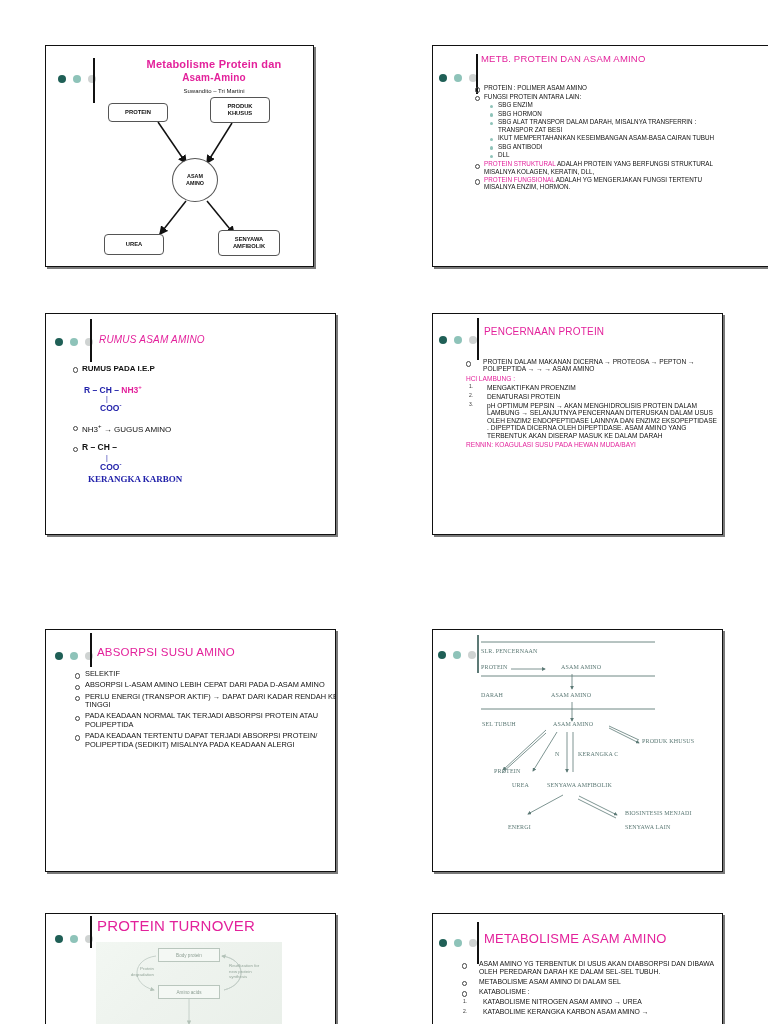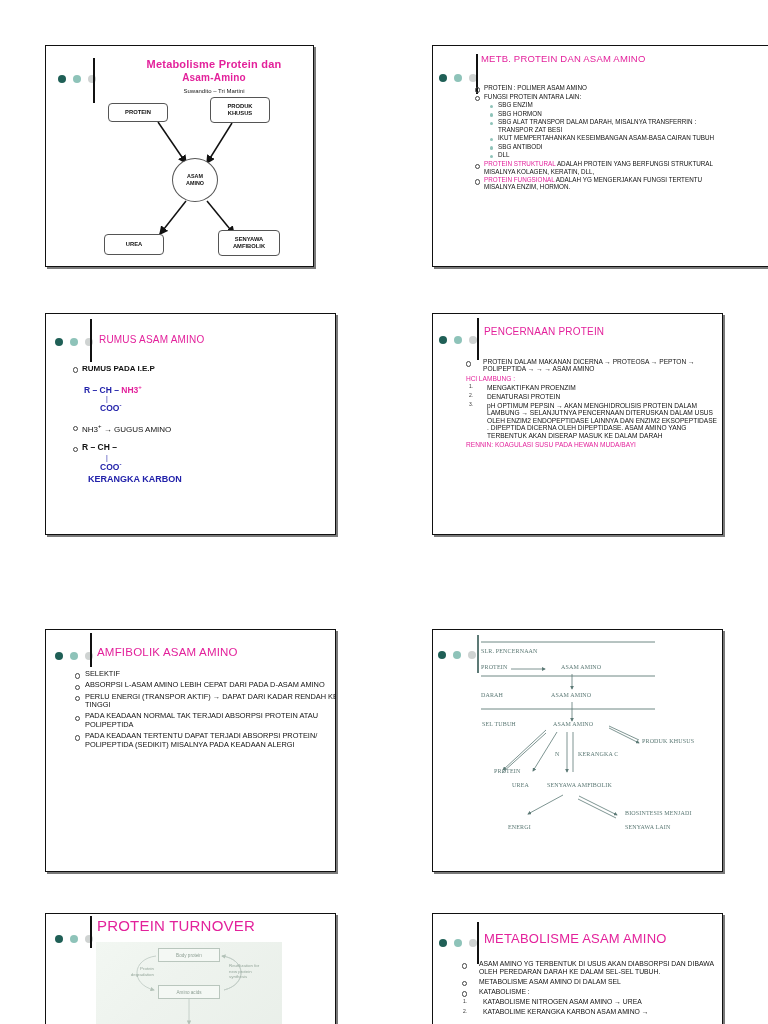--- a/index.html
+++ b/index.html
@@ -247,21 +247,21 @@
   </div>
 
   <div class="slide s3">
     <div class="dots" style="left:9px; top:24px;">
       <span class="dot d1"></span>
       <span class="dot d2"></span>
       <span class="dot d3"></span>
     </div>
     <div class="vrule" style="left:44px; top:5px; height:43px;"></div>
 
-    <div class="title" style="left:53px; top:20px; font-size:10px;">RUMUS ASAM AMINO</div>
+    <div class="title" style="left:53px; top:20px; font-size:10px;font-style:italic;">RUMUS ASAM AMINO</div>
 
     <div class="body" style="left:26px; top:50px; width:250px; font-size:7.5px;">
       <ul class="lv0">
         <li class="b0 bold" style="font-size:8px;">
           <span>RUMUS PADA I.E.P</span>
         </li>
       </ul>
 
       <div style="margin-top:11px; margin-left:12px;">
         <div style="font-size:8.5px; font-weight:700;">
@@ -281,21 +281,21 @@
 
       <ul class="lv0" style="margin-top:10px;">
         <li class="b0 blue bold" style="font-size:8.5px;">
           <span>R – CH –</span>
         </li>
       </ul>
       <div class="blue" style="margin-left:34px; font-size:7px; line-height:1;">|</div>
       <div class="blue bold" style="margin-left:28px; font-size:8.5px;">
         <span>COO</span><sup style="font-size:6px;">-</sup>
       </div>
-      <div class="blue bold" style="margin-left:16px; margin-top:2px; font-size:9px;">KERANGKA KARBON</div>
+      <div class="blue bold" style="margin-left:16px; margin-top:2px; font-size:9px;font-family:Liberation Serif, serif;">KERANGKA KARBON</div>
     </div>
   </div>
 
   <div class="slide s4">
     <div class="dots" style="left:6px; top:22px;">
       <span class="dot d1"></span>
       <span class="dot d2"></span>
       <span class="dot d3"></span>
     </div>
     <div class="vrule" style="left:44px; top:4px; height:42px;"></div>
@@ -330,21 +330,21 @@
   </div>
 
   <div class="slide s5">
     <div class="dots" style="left:9px; top:22px;">
       <span class="dot d1"></span>
       <span class="dot d2"></span>
       <span class="dot d3"></span>
     </div>
     <div class="vrule" style="left:44px; top:3px; height:34px;"></div>
 
-    <div class="title" style="left:51px; top:16px; font-size:11.5px;">AMFIBOLIK ASAM AMINO</div>
+    <div class="title" style="left:51px; top:16px; font-size:11.5px;">ABSORPSI SUSU AMINO</div>
 
     <div class="body" style="left:28px; top:40px; width:266px; font-size:7.4px;">
       <ul class="lv0">
         <li class="b0" style="padding-left:11px; margin-bottom:3px;"><span>SELEKTIF</span></li>
         <li class="b0" style="padding-left:11px; margin-bottom:3px;"><span>ABSORPSI L-ASAM AMINO LEBIH CEPAT DARI PADA  D-ASAM AMINO</span></li>
         <li class="b0" style="padding-left:11px; margin-bottom:3px;"><span>PERLU ENERGI (TRANSPOR AKTIF) → DAPAT DARI KADAR RENDAH KE TINGGI</span></li>
         <li class="b0" style="padding-left:11px; margin-bottom:3px;"><span>PADA KEADAAN NORMAL TAK TERJADI ABSORPSI PROTEIN ATAU POLIPEPTIDA</span></li>
         <li class="b0" style="padding-left:11px; margin-bottom:3px;"><span>PADA KEADAAN TERTENTU DAPAT TERJADI ABSORPSI PROTEIN/ POLIPEPTIDA (SEDIKIT) MISALNYA PADA KEADAAN ALERGI</span></li>
       </ul>
     </div>

